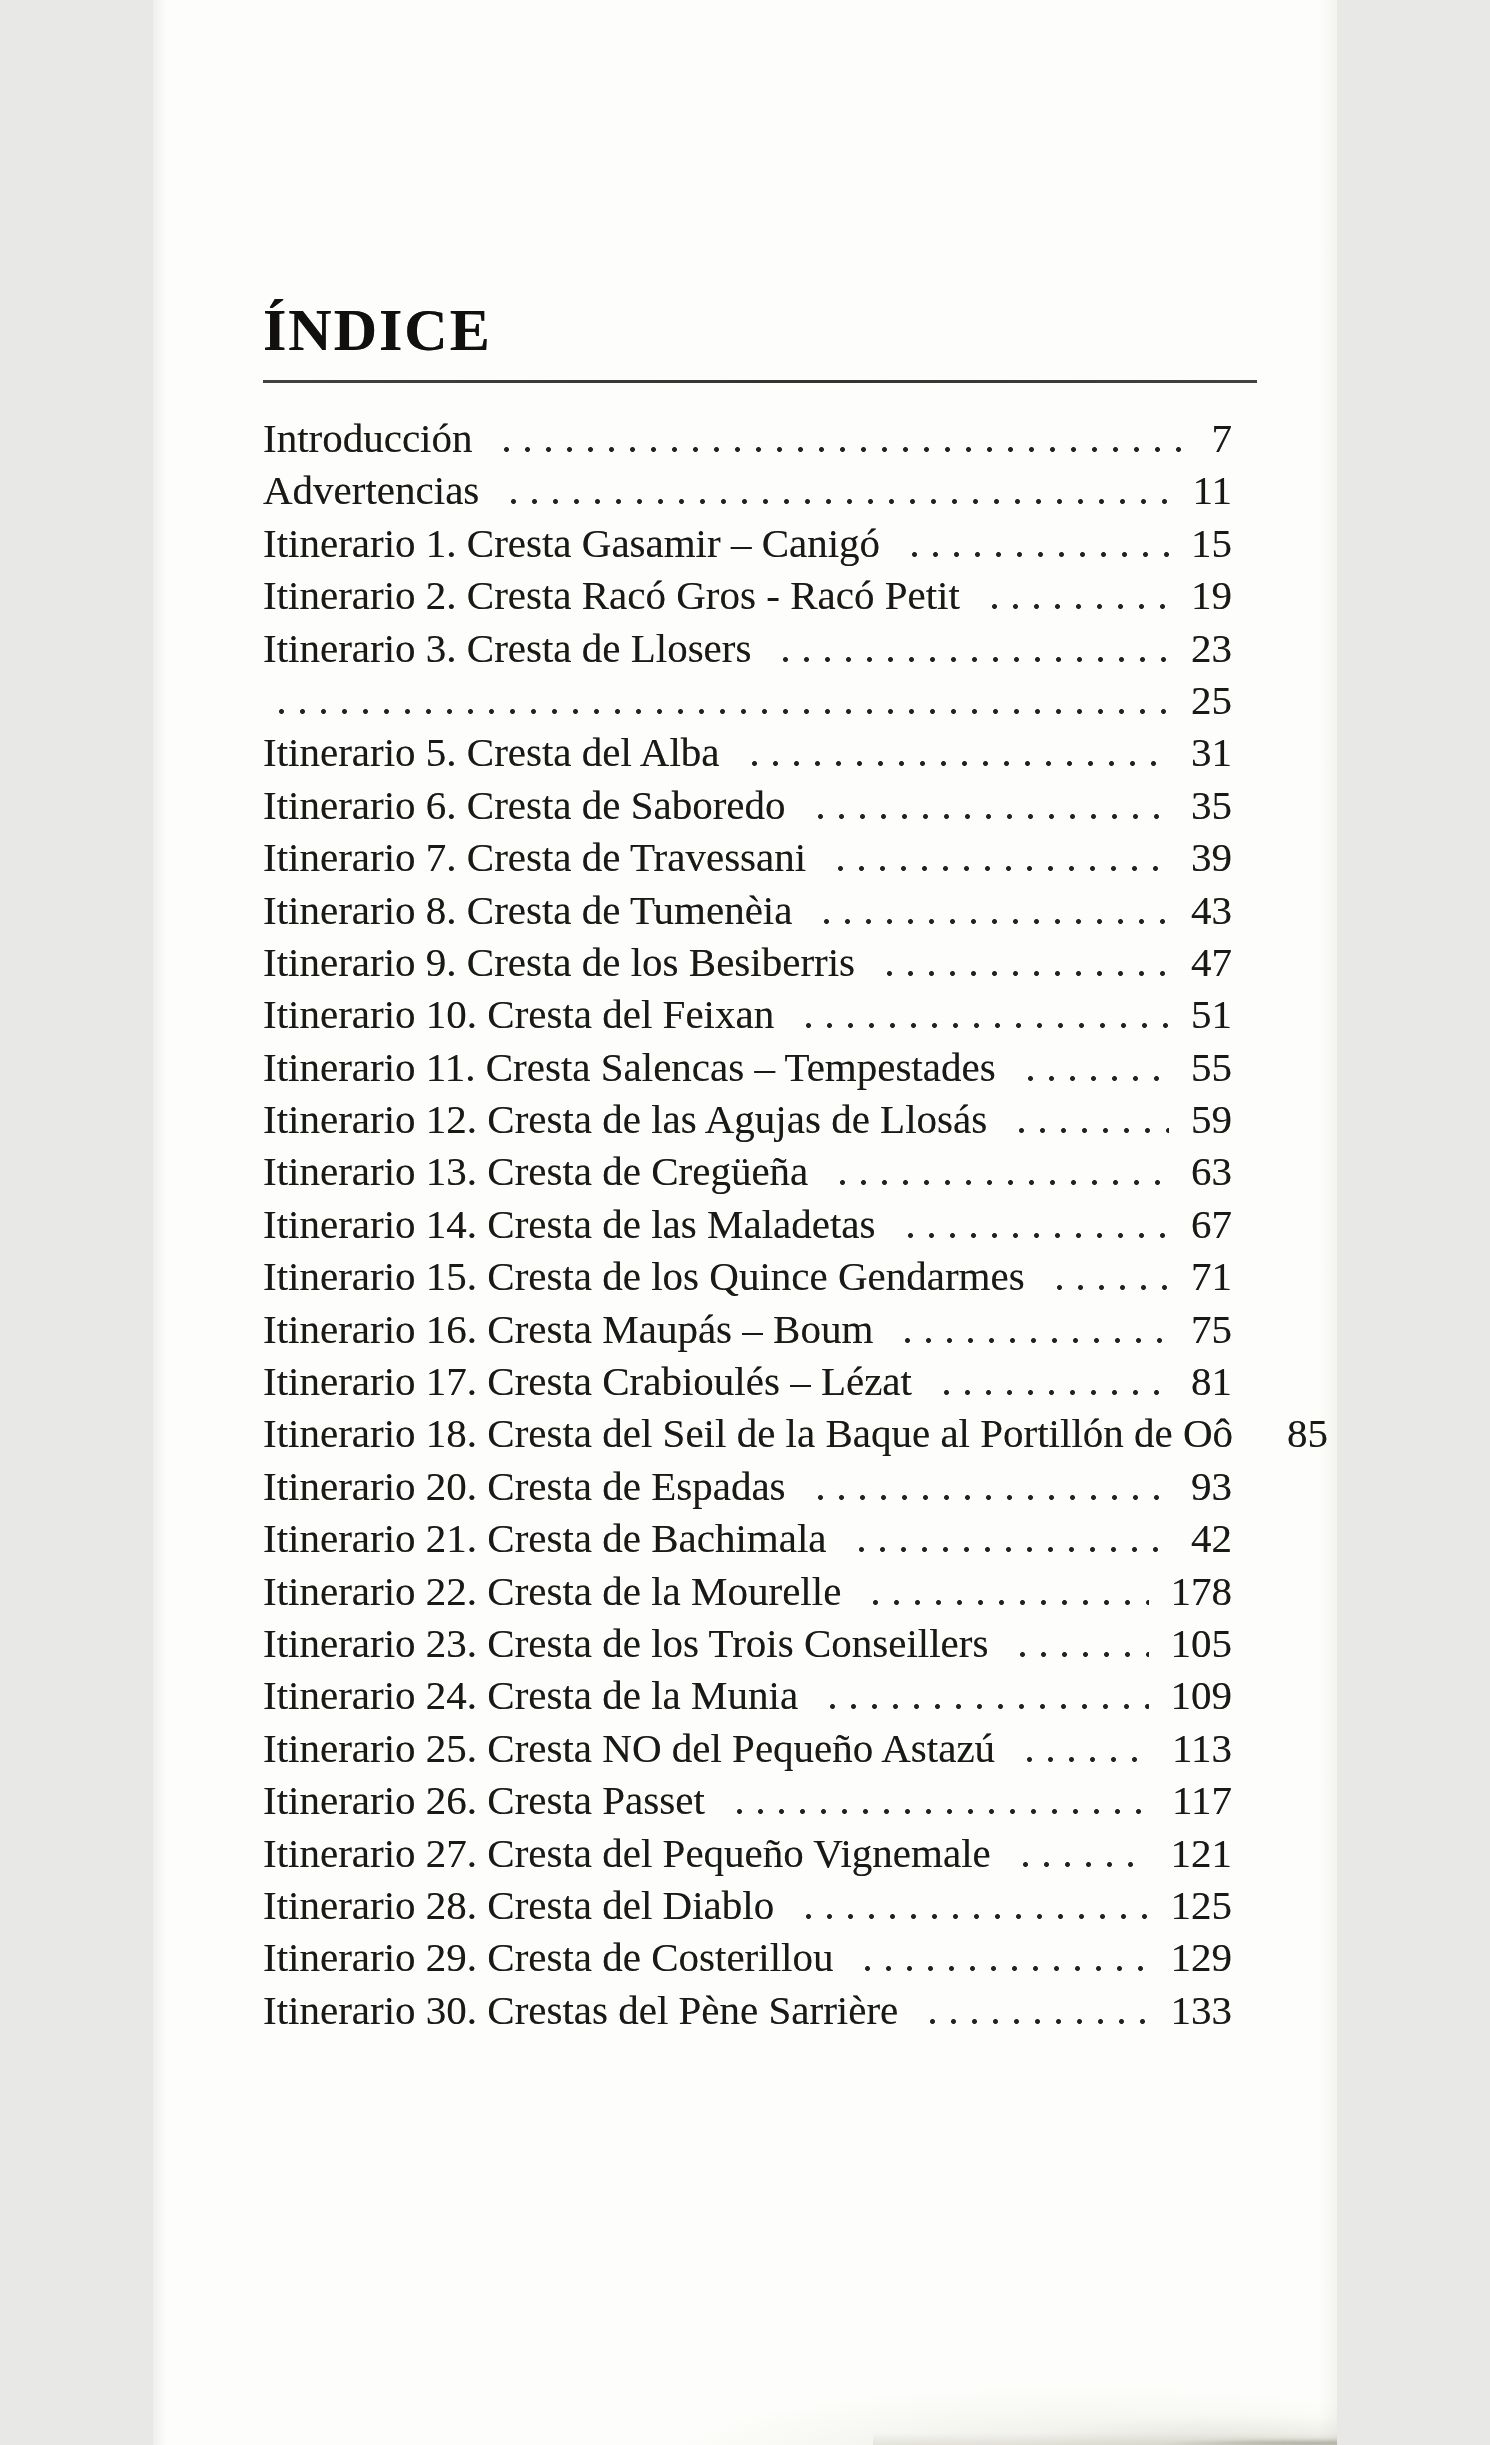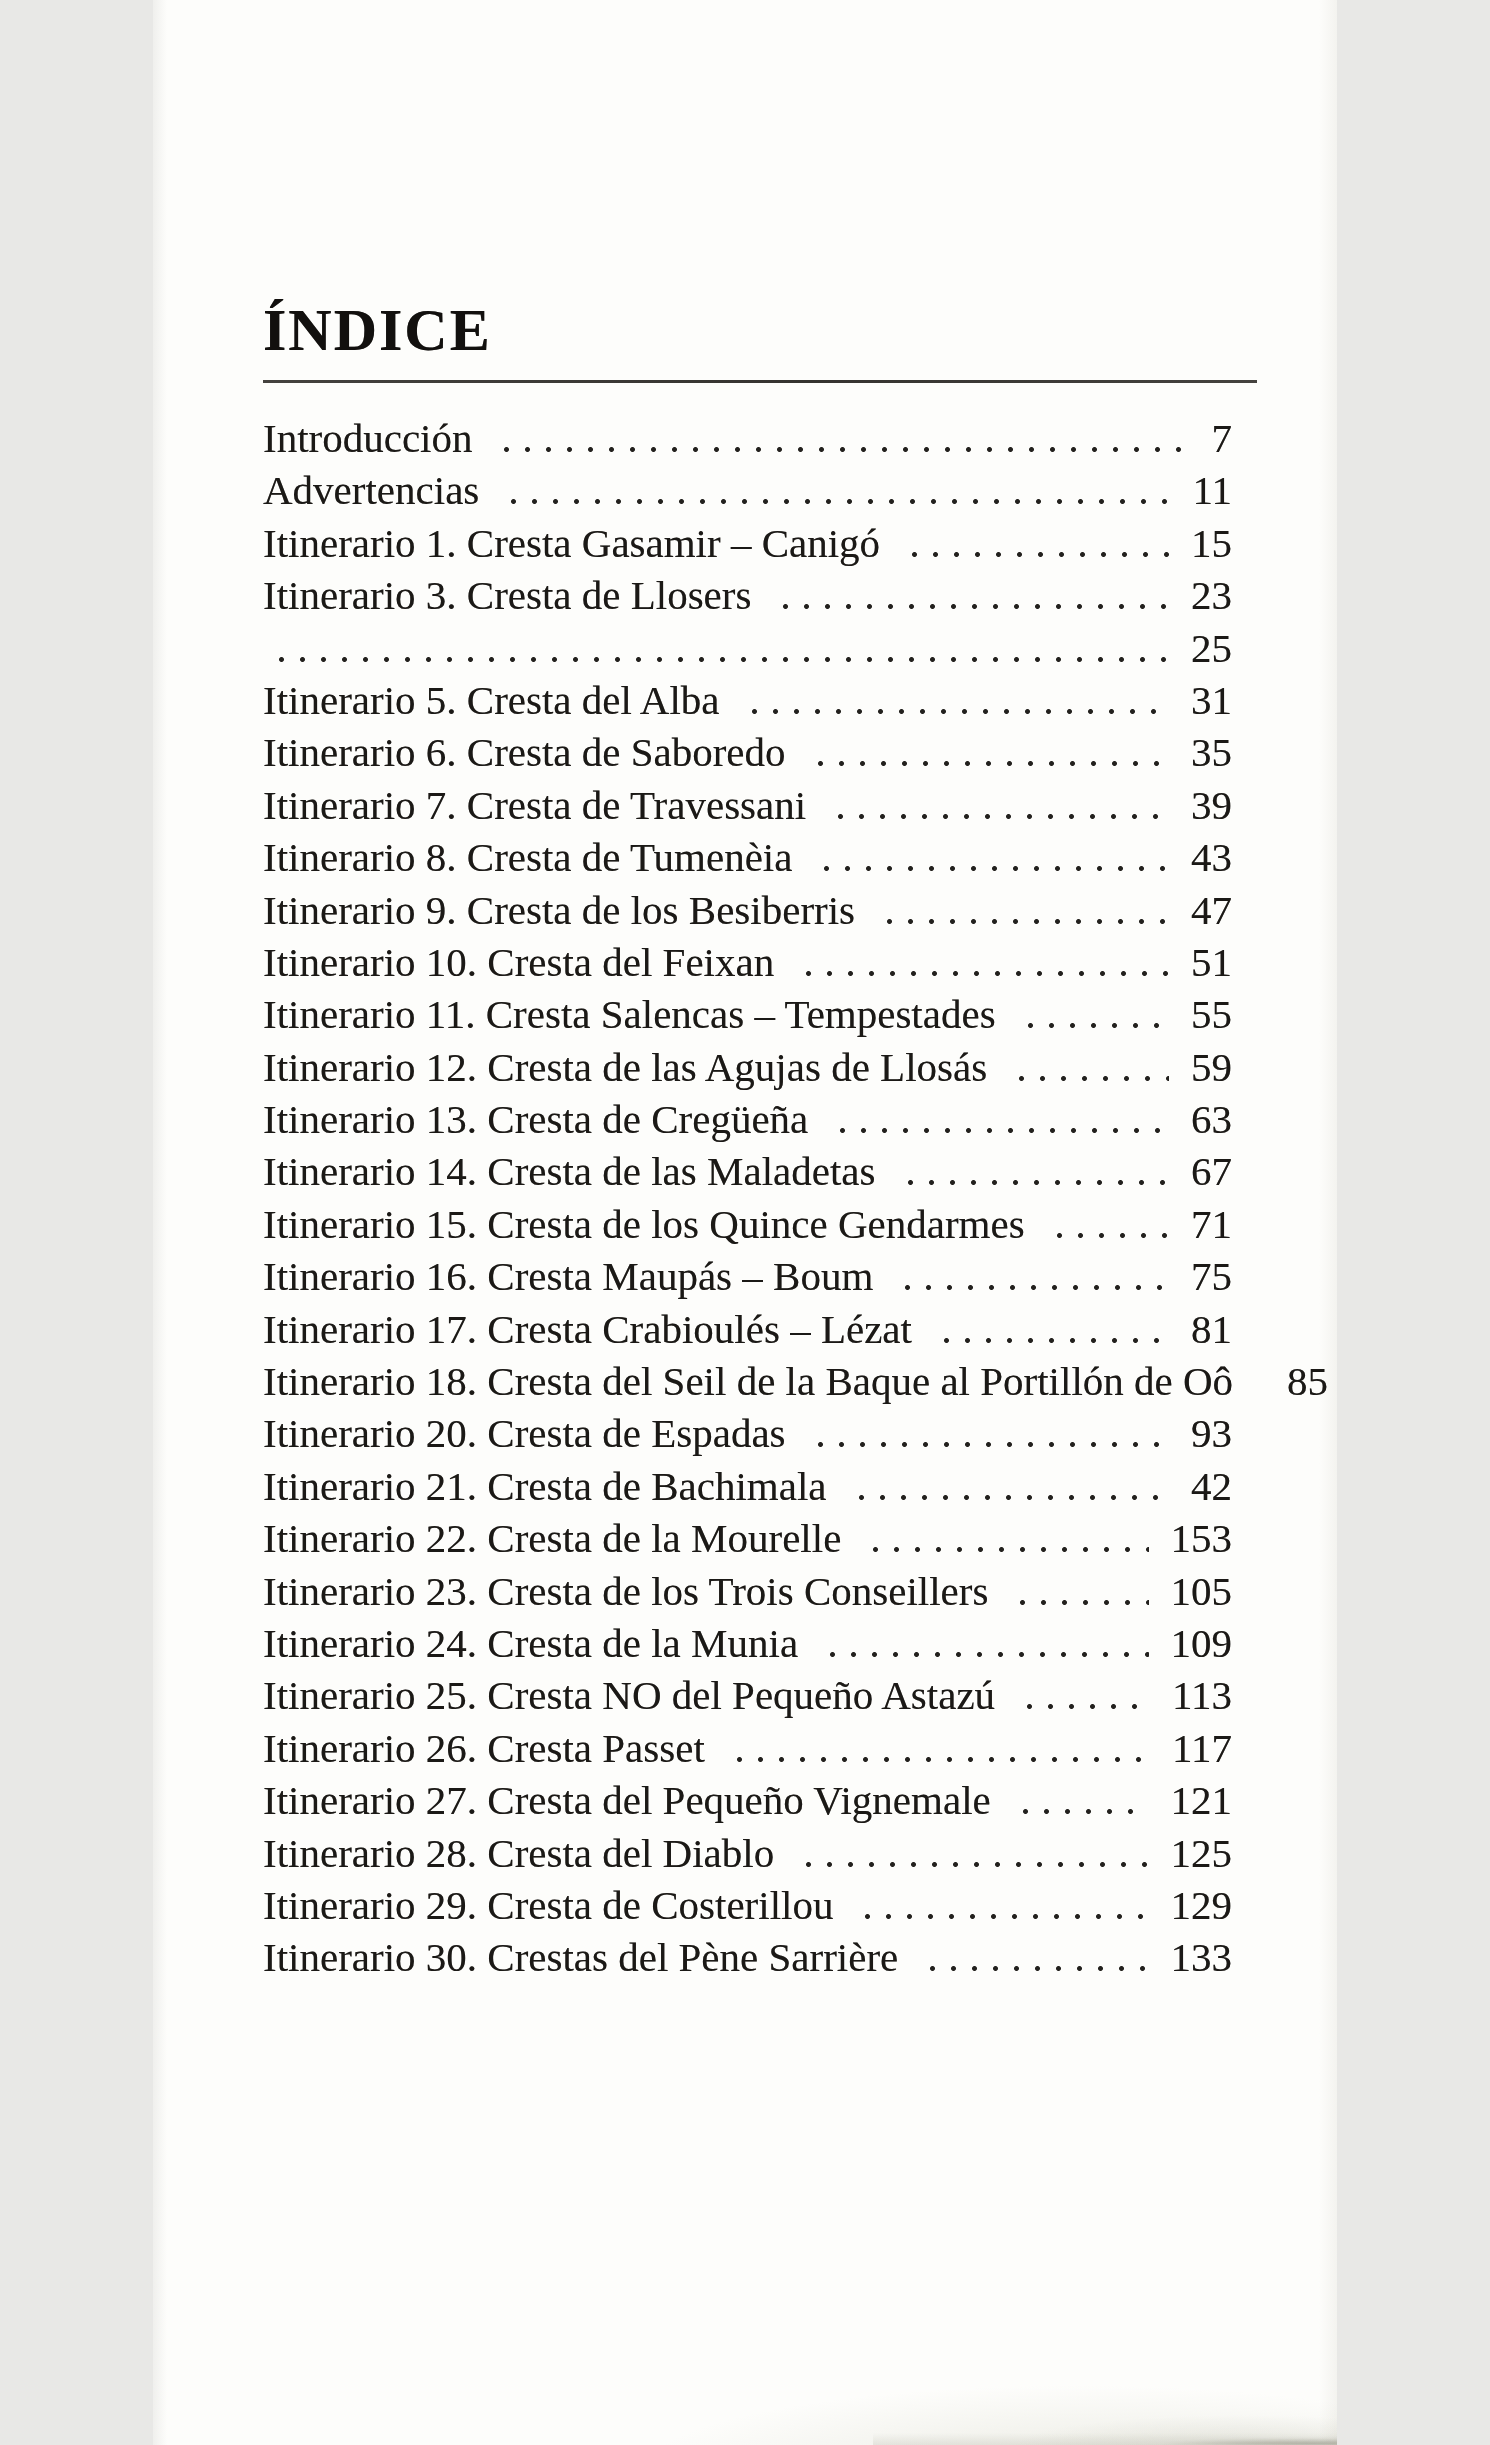--- a/index.html
+++ b/index.html
@@ -95,20 +95,25 @@
       <span class="label">Advertencias</span>
       <span class="leader"></span>
       <span class="pagenum">11</span>
     </li>
       <li class="row">
       <span class="label">Itinerario 1. Cresta Gasamir – Canigó</span>
       <span class="leader"></span>
       <span class="pagenum">15</span>
     </li>
       <li class="row">
+      <span class="label">Itinerario 2. Cresta Racó Gros - Racó Petit</span>
+      <span class="leader"></span>
+      <span class="pagenum">19</span>
+    </li>
+      <li class="row">
       <span class="label">Itinerario 3. Cresta de Llosers</span>
       <span class="leader"></span>
       <span class="pagenum">23</span>
     </li>
       <li class="row">
       <span class="leader"></span>
       <span class="pagenum">25</span>
     </li>
       <li class="row">
       <span class="label">Itinerario 5. Cresta del Alba</span>
@@ -186,21 +191,21 @@
       <span class="pagenum">93</span>
     </li>
       <li class="row">
       <span class="label">Itinerario 21. Cresta de Bachimala</span>
       <span class="leader"></span>
       <span class="pagenum">42</span>
     </li>
       <li class="row">
       <span class="label">Itinerario 22. Cresta de la Mourelle</span>
       <span class="leader"></span>
-      <span class="pagenum">153</span>
+      <span class="pagenum">178</span>
     </li>
       <li class="row">
       <span class="label">Itinerario 23. Cresta de los Trois Conseillers</span>
       <span class="leader"></span>
       <span class="pagenum">105</span>
     </li>
       <li class="row">
       <span class="label">Itinerario 24. Cresta de la Munia</span>
       <span class="leader"></span>
       <span class="pagenum">109</span>

